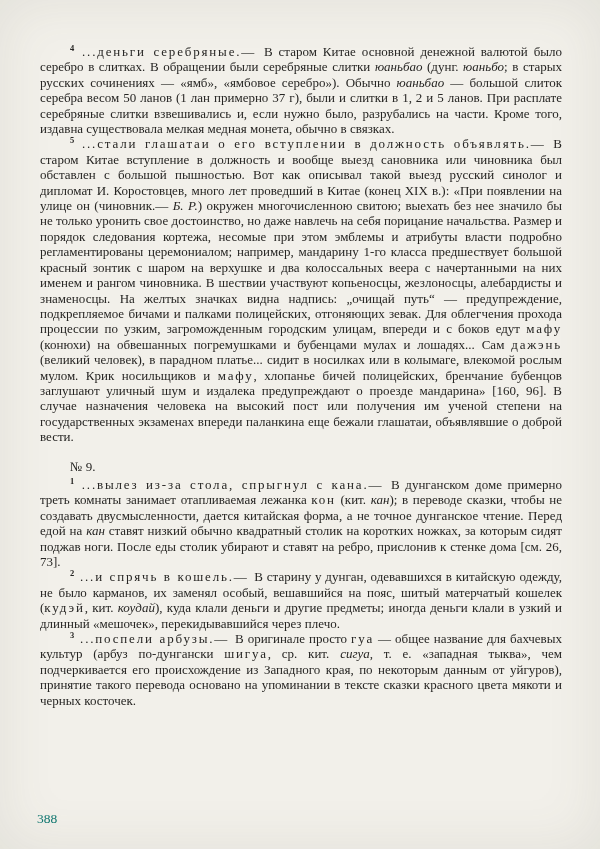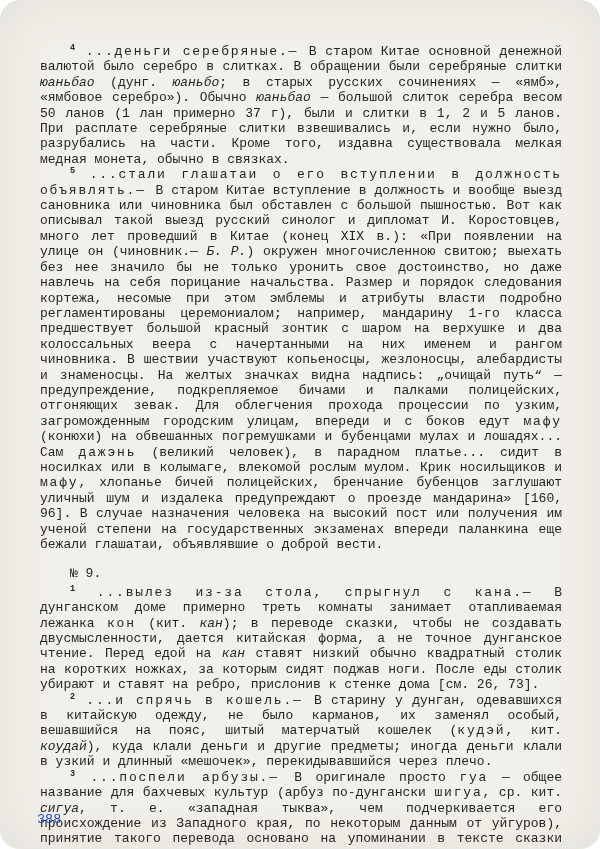--- a/index.html
+++ b/index.html
@@ -5,23 +5,22 @@
   html, body { margin: 0; padding: 0; }
   .page {
     position: relative;
     width: 600px;
     height: 849px;
     box-sizing: border-box;
     background: #f2f0ea;
     box-shadow: inset 0 0 55px rgba(90,85,70,0.10);
     padding: 44px 38px 0 40px;
     overflow: hidden;
-    font-family: Liberation Mono, monospace;
+    font-family: Liberation Serif, serif;
     color: #262523;
-    border-radius: 20px;
   }
   .text-block {
     font-size: 13px;
     line-height: 15.4px;
     text-align: justify;
     hyphens: auto;
     -webkit-hyphens: auto;
   }
   .note {
     margin: 0;
@@ -38,21 +37,21 @@
     vertical-align: super;
     letter-spacing: 0;
   }
   .sp { letter-spacing: 0.14em; }
   .it { font-style: italic; }
   .page-number {
     position: absolute;
     left: 37px;
     bottom: 22px;
     font-size: 13.5px;
-    color: #1d4ed8;
+    color: #0f766e;
     text-align: center;
   }
 </style>
 </head>
 <body>
 
 <div class="page">
   <div class="text-block">
     <p class="note"><sup class="marker">4</sup><span class="sp"> ...деньги серебряные.— </span><span class="">В старом Китае основной денежной валютой было серебро в слитках. В обращении были серебряные слитки </span><span class="it">юаньбао</span><span class=""> (дунг. </span><span class="it">юаньбо</span><span class="">; в старых русских сочинениях — «ямб», «ямбовое серебро»). Обычно </span><span class="it">юаньбао</span><span class=""> — большой слиток серебра весом 50 ланов (1 лан примерно 37 г), были и слитки в 1, 2 и 5 ланов. При расплате серебряные слитки взвешивались и, если нужно было, разрубались на части. Кроме того, издавна существовала мелкая медная монета, обычно в связках.</span></p>
     <p class="note"><sup class="marker">5</sup><span class="sp"> ...стали глашатаи о его вступлении в должность объявлять.— </span><span class="">В старом Китае вступление в должность и вообще выезд сановника или чиновника был обставлен с большой пышностью. Вот как описывал такой выезд русский синолог и дипломат И. Коростовцев, много лет проведший в Китае (конец XIX в.): «При появлении на улице он (чиновник.— </span><span class="it">Б. Р.</span><span class="">) окружен многочисленною свитою; выехать без нее значило бы не только уронить свое достоинство, но даже навлечь на себя порицание начальства. Размер и порядок следования кортежа, несомые при этом эмблемы и атрибуты власти подробно регламентированы церемониалом; например, мандарину 1-го класса предшествует большой красный зонтик с шаром на верхушке и два колоссальных веера с начертанными на них именем и рангом чиновника. В шествии участвуют копьеносцы, жезлоносцы, алебардисты и знаменосцы. На желтых значках видна надпись: „очищай путь“ — предупреждение, подкрепляемое бичами и палками полицейских, отгоняющих зевак. Для облегчения прохода процессии по узким, загроможденным городским улицам, впереди и с боков едут </span><span class="sp">мафу</span><span class=""> (конюхи) на обвешанных погремушками и бубенцами мулах и лошадях... Сам </span><span class="sp">дажэнь</span><span class=""> (великий человек), в парадном платье... сидит в носилках или в колымаге, влекомой рослым мулом. Крик носильщиков и </span><span class="sp">мафу</span><span class="">, хлопанье бичей полицейских, бренчание бубенцов заглушают уличный шум и издалека предупреждают о проезде мандарина» [160, 96]. В случае назначения человека на высокий пост или получения им ученой степени на государственных экзаменах впереди паланкина еще бежали глашатаи, объявлявшие о доброй вести.</span></p>

